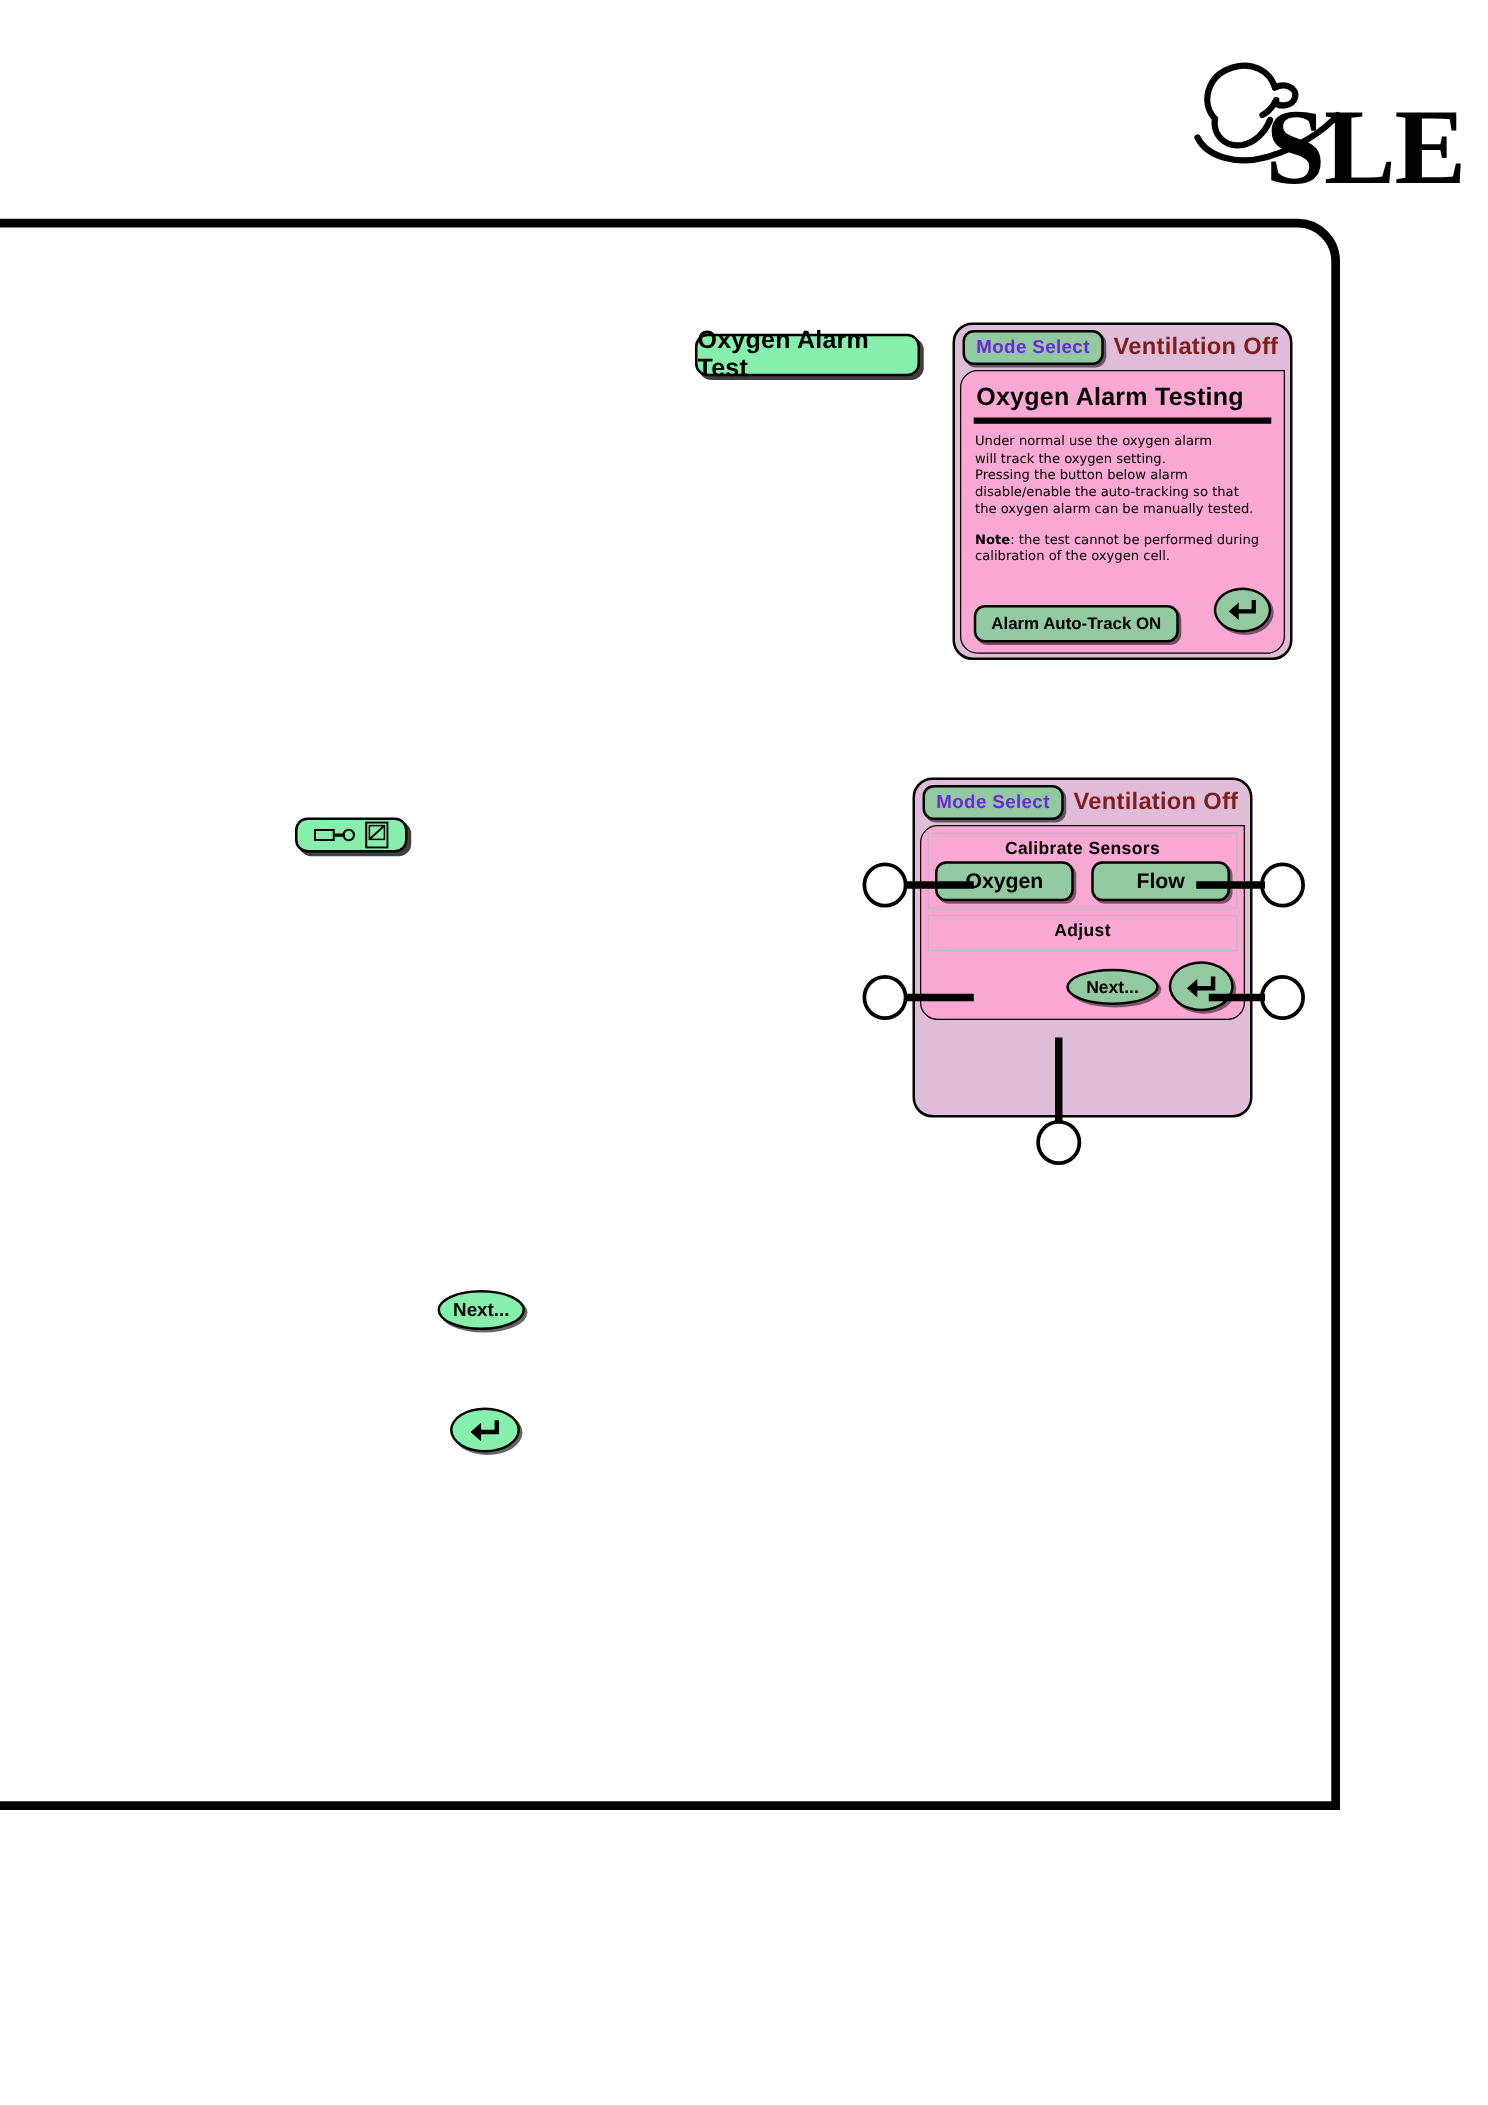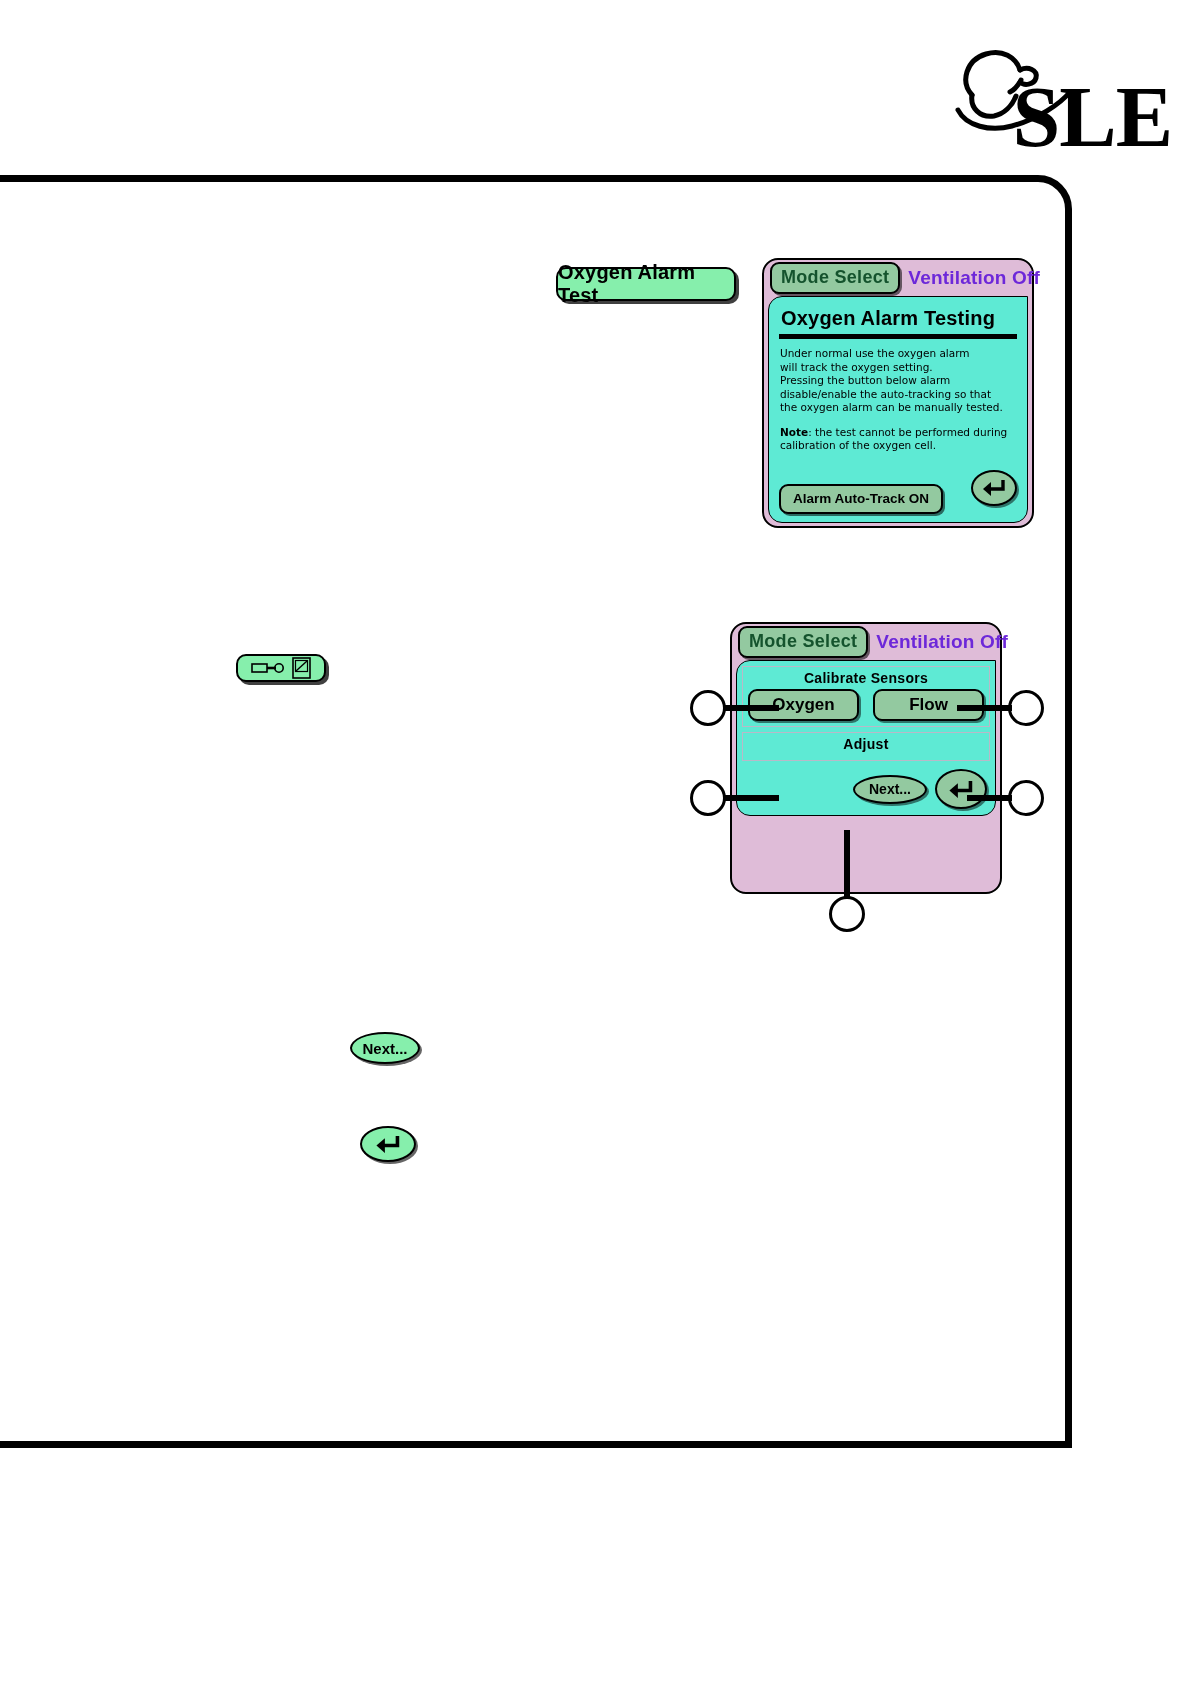--- a/index.html
+++ b/index.html
@@ -57,37 +57,37 @@
     display: flex;
     align-items: center;
     height: 36px;
     padding: 0 6px;
     gap: 8px;
   }
   .mode-select-btn {
     background: #93c9a0;
     border: 2px solid #000;
     border-radius: 9px;
-    font-size: 18px;
+    font-size: 15px;
     font-weight: bold;
     padding: 3px 9px 4px;
     letter-spacing: 0.3px;
-    color: #14532d;
+    color: #6d28d9;
     box-shadow: 2px 2px 0 rgba(0,0,0,0.55);
     white-space: nowrap;
   }
   .vent-status {
     font-size: 19px;
     font-weight: bold;
-    color: #6d28d9;
+    color: #7f1d1d;
     letter-spacing: 0.2px;
     white-space: nowrap;
   }
   .device-body {
-    background: #5eead4;
+    background: #f9a8d4;
     border: 1px solid #000;
     border-top-left-radius: 14px;
     border-top-right-radius: 0;
     border-bottom-left-radius: 14px;
     border-bottom-right-radius: 14px;
     margin: 0 4px 5px 4px;
     position: relative;
   }
 
   

